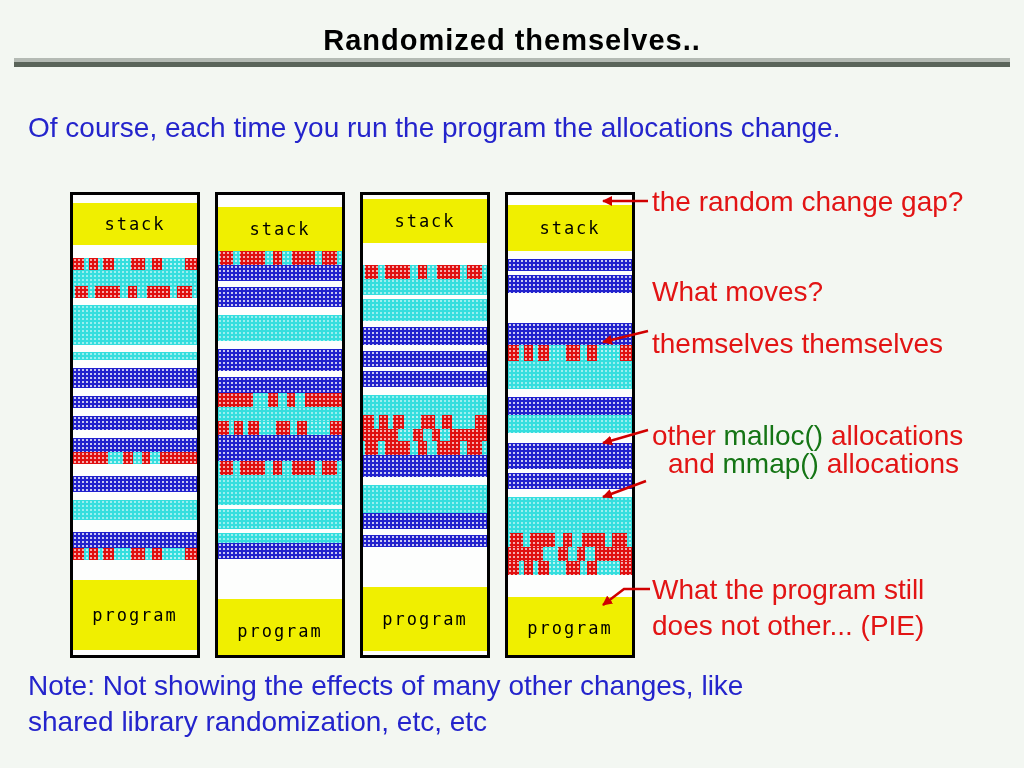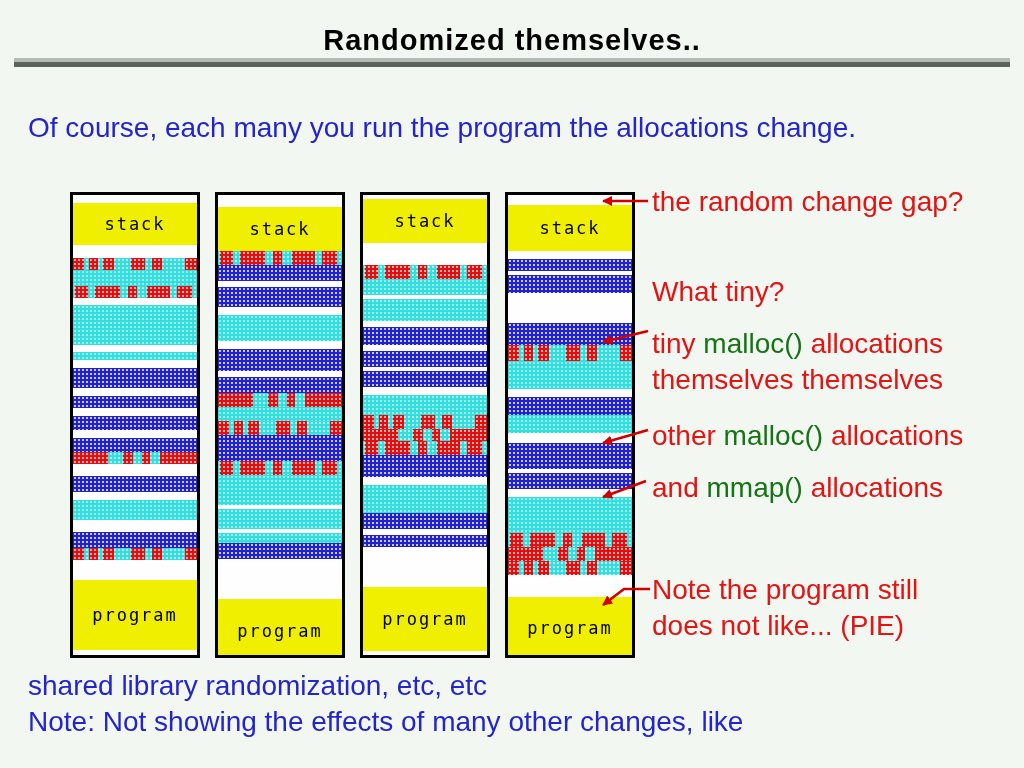--- a/index.html
+++ b/index.html
@@ -70,21 +70,21 @@
   .ann .green{color:#157515;}
   .arrows{position:absolute;left:0;top:0;pointer-events:none;}
 </style>
 </head>
 <body>
 
 <div class="title">Randomized themselves..</div>
 <div class="rule rule-top"></div>
 <div class="rule rule-bottom"></div>
 
-<div class="intro">Of course, each many you run the program the allocations change.</div>
+<div class="intro">Of course, each time you run the program the allocations change.</div>
 
 <div class="diagram">
   <div class="memcol" style="left:30px">
       <div class="band white" style="height: 8px;"></div>
       <div class="band stack" style="height: 42px;">stack</div>
       <div class="band white" style="height: 13px;"></div>
       <div class="band rc-a" style="height: 12px;"></div>
       <div class="band cyan" style="height: 16px;"></div>
       <div class="band rc-b" style="height: 12px;"></div>
       <div class="band white" style="height: 7px;"></div>
@@ -193,47 +193,46 @@
       <div class="band whiteflex" style="min-height: 22px;"></div>
       <div class="band program" style="height: 62px;">program</div>
     </div>
 </div>
 
 <div id="ann-layer">
     <div class="ann" style="top: 184px;">
       <div><span>the random change gap?</span></div>
     </div>
     <div class="ann" style="top: 274px;">
-      <div><span>What tiny?</span></div>
+      <div><span>What moves?</span></div>
     </div>
     <div class="ann" style="top: 326px;">
-      <div><span>tiny </span><span class="green">malloc()</span><span> allocations</span></div>
       <div><span>themselves themselves</span></div>
     </div>
     <div class="ann" style="top: 418px;">
       <div><span>other </span><span class="green">malloc()</span><span> allocations</span></div>
     </div>
-    <div class="ann" style="top: 470px;">
+    <div class="ann" style="top: 446px; margin-left: 16px;">
       <div><span>and </span><span class="green">mmap()</span><span> allocations</span></div>
     </div>
     <div class="ann" style="top: 572px;">
-      <div><span>Note the program still</span></div>
-      <div><span>does not like... (PIE)</span></div>
+      <div><span>What the program still</span></div>
+      <div><span>does not other... (PIE)</span></div>
     </div>
   </div>
 
 <svg class="arrows" width="1024" height="768" viewBox="0 0 1024 768">
   <defs>
     <marker id="ah" markerWidth="11" markerHeight="10" refX="9" refY="5" orient="auto" markerUnits="userSpaceOnUse">
       <path d="M0,0 L10,5 L0,10 z" fill="#d00000"></path>
     </marker>
   </defs>
   <polyline points="648,201 603,201" fill="none" stroke="#d00000" stroke-width="2.5" marker-end="url(#ah)"></polyline>
   <polyline points="648,331 603,342" fill="none" stroke="#d00000" stroke-width="2.5" marker-end="url(#ah)"></polyline>
   <polyline points="648,430 603,443" fill="none" stroke="#d00000" stroke-width="2.5" marker-end="url(#ah)"></polyline>
   <polyline points="646,481 603,497" fill="none" stroke="#d00000" stroke-width="2.5" marker-end="url(#ah)"></polyline>
   <polyline points="650,589 624,589 603,605" fill="none" stroke="#d00000" stroke-width="2.5" marker-end="url(#ah)"></polyline>
 </svg>
 
 <div class="footer">
+  <div>Note: Not showing the effects of many other changes, like</div>
   <div>shared library randomization, etc, etc</div>
-  <div>Note: Not showing the effects of many other changes, like</div>
 </div>
 
 </body></html>

